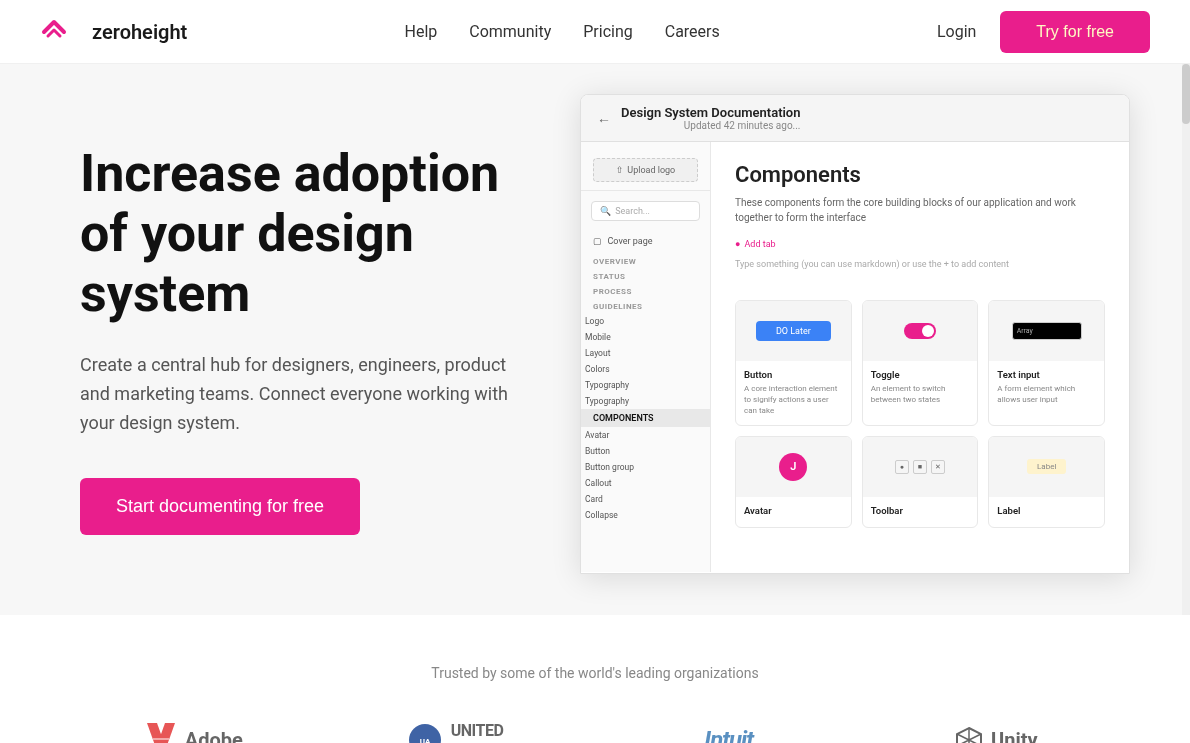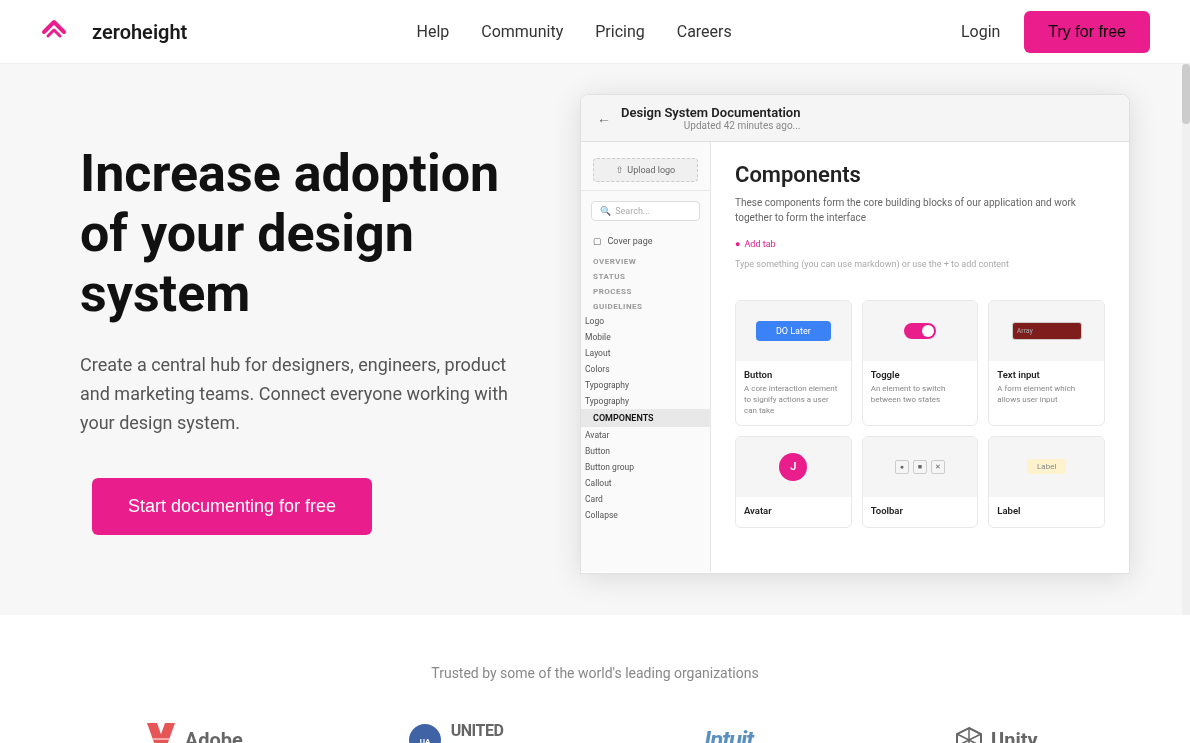--- a/index.html
+++ b/index.html
@@ -45,23 +45,23 @@
       align-items: center;
       gap: 24px;
     }
     .login-link {
       text-decoration: none;
       color: #333;
       font-size: 16px;
     }
     .try-btn {
       background: #e91e8c;
-      color: #000000;
+      color: #fef9c3;
       border: none;
-      padding: 12px 24px;
+      padding: 12px 36px;
       border-radius: 6px;
       font-size: 16px;
       font-weight: 500;
       cursor: pointer;
     }
 
     
     .hero {
       background: #f7f7f7;
       display: flex;
@@ -95,21 +95,20 @@
       background: #e91e8c;
       color: #fff;
       border: none;
       padding: 18px 36px;
       border-radius: 6px;
       font-size: 18px;
       font-weight: 500;
       cursor: pointer;
       display: inline-block;
       width: fit-content;
-      margin-left: 12px;
     }
 
     
     .hero-mockup {
       flex: 1;
       position: relative;
       display: flex;
       align-items: flex-start;
       padding-top: 30px;
     }
@@ -307,21 +306,21 @@
       position: absolute;
       right: 2px;
       top: 2px;
       width: 12px;
       height: 12px;
       background: #fff;
       border-radius: 50%;
     }
     
     .preview-input-mock {
-      background: #7f1d1d;
+      background: #000000;
       border: 1px solid #ccc;
       border-radius: 3px;
       width: 70px;
       height: 18px;
       font-size: 7px;
       padding: 0 4px;
       color: #aaa;
       display: flex;
       align-items: center;
     }

